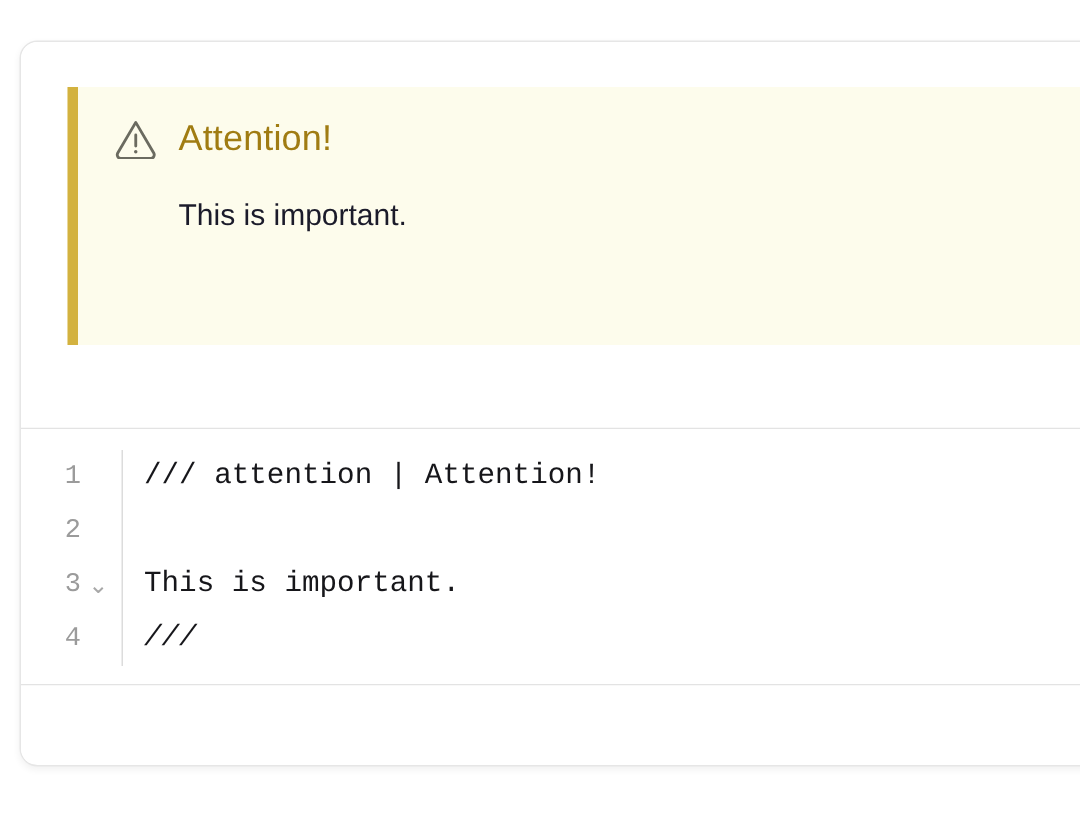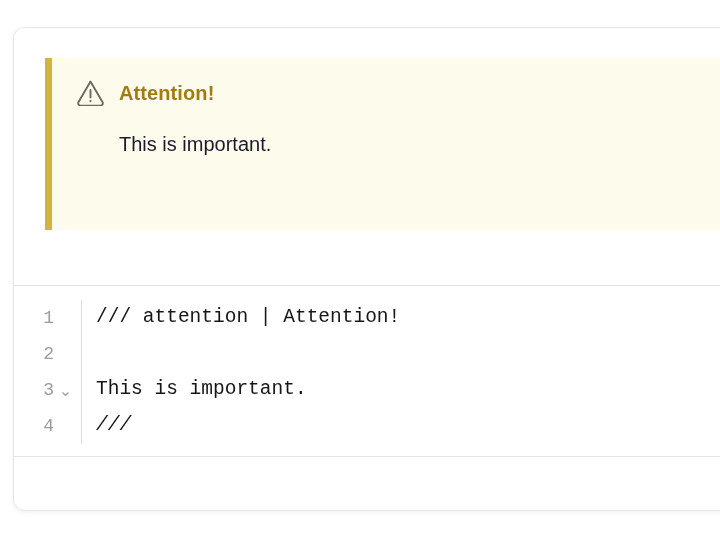--- a/index.html
+++ b/index.html
@@ -54,22 +54,22 @@
   }
 
   #warning-icon {
     width: 29px;
     height: 27px;
     flex: 0 0 auto;
     display: block;
   }
 
   #admonition-title {
-    font-size: 20px;
-    font-weight: bold;
+    font-size: 24px;
+    font-weight: normal;
     color: #a07c12;
     letter-spacing: 0.1px;
     line-height: 1;
   }
 
   #admonition-body {
     padding: 26px 0 0 67px;
     font-size: 20px;
     color: #1b1b2a;
     line-height: 1.25;

